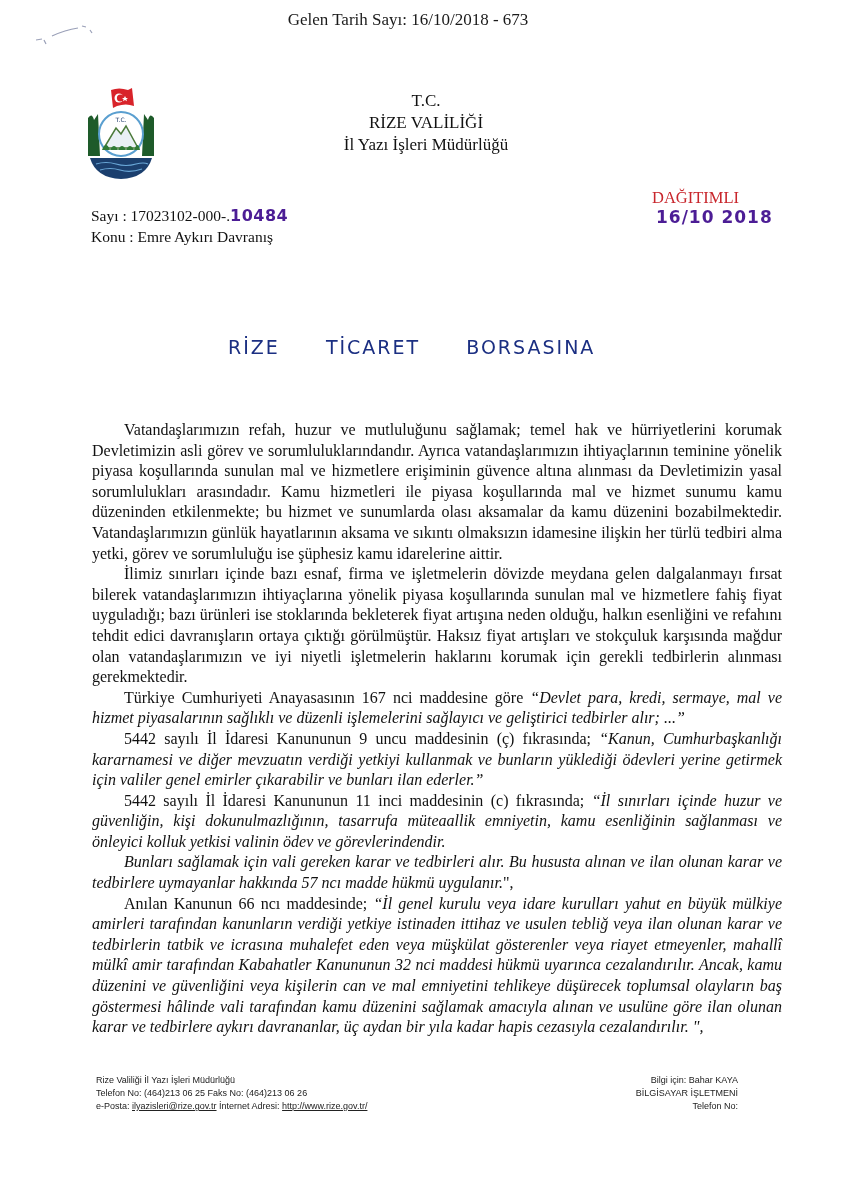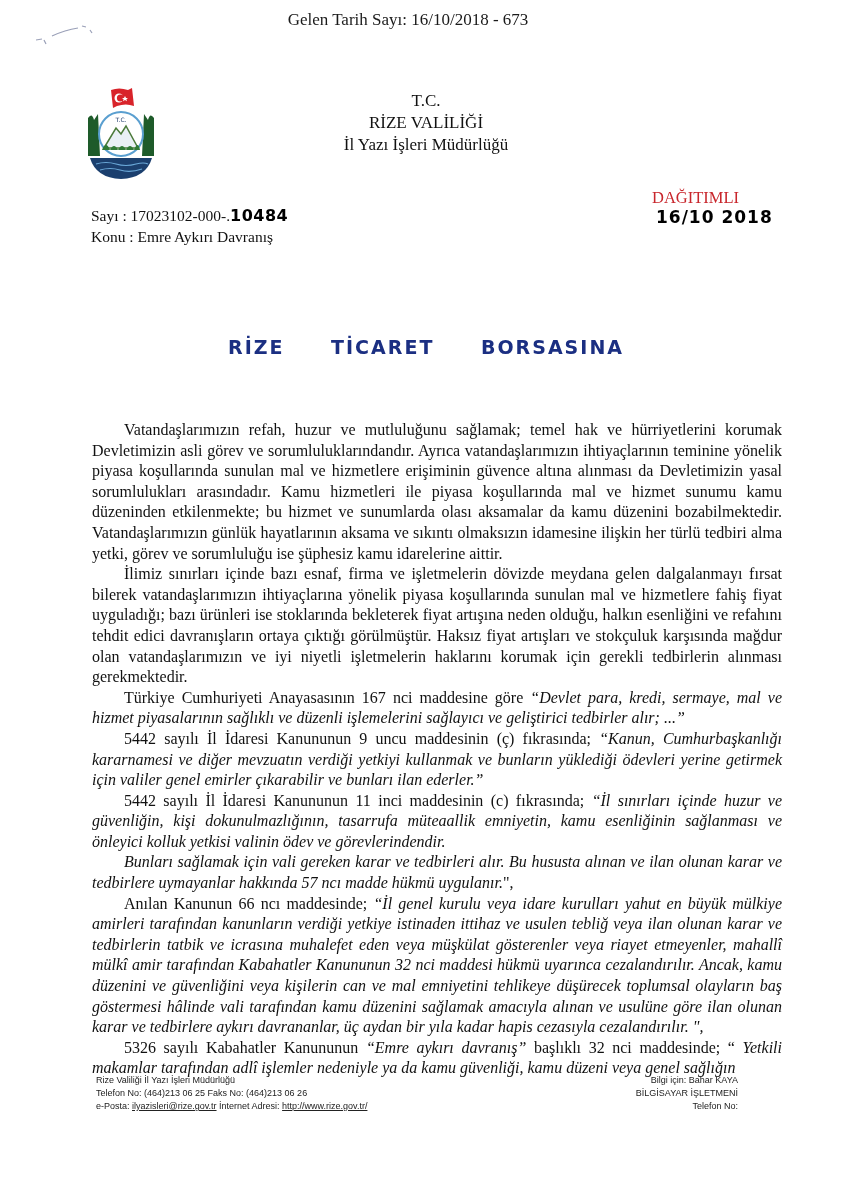--- a/index.html
+++ b/index.html
@@ -15,29 +15,29 @@
     }
     #scribble { top: 18px; left: 30px; width: 70px; height: 30px; }
     #logo { top: 84px; left: 86px; width: 70px; height: 96px; }
     #header-block {
       top: 90px; left: 0; width: 852px; text-align: center;
       font-size: 17px; line-height: 22px;
     }
     #header-block div { margin: 0; }
     #sayi { top: 205px; left: 91px; font-size: 15.5px; line-height: 21px; }
     .hand-blue {
-      font-family: "DejaVu Sans", sans-serif; font-weight: bold; color: #000000;
+      font-family: "DejaVu Sans", sans-serif; font-weight: bold; color: #4c1d95;
       font-style: normal;
     }
     #sayi .hand-blue { font-size: 16px; letter-spacing: 0.5px; }
     #dagitimli { top: 188px; left: 652px; color: #c8262c; font-size: 16.5px; }
     #handdate { top: 207px; left: 656px; font-size: 17px; letter-spacing: 1px; }
     #addressee {
       top: 336px; left: 228px; font-size: 19px; letter-spacing: 2px;
-      font-family: "DejaVu Sans", sans-serif; color: #1b2f82; font-weight: bold;
+      font-family: "DejaVu Sans", sans-serif; color: #1b2f82; font-weight: normal;
     }
     #addressee span { margin-right: 38px; }
     #body-text {
       top: 420px; left: 92px; width: 690px;
       font-size: 16px; line-height: 20.6px; text-align: justify;
     }
     #body-text p { margin: 0; text-indent: 32px; }
     #body-text i { font-style: italic; }
     #footer-left {
       top: 1074px; left: 96px; font-size: 9px; line-height: 13px;
@@ -111,23 +111,20 @@
   </p>
   <p>
     <span>5442 sayılı İl İdaresi Kanununun 11 inci maddesinin (c) fıkrasında; </span><i>“İl sınırları içinde huzur ve güvenliğin, kişi dokunulmazlığının, tasarrufa müteaallik emniyetin, kamu esenliğinin sağlanması ve önleyici kolluk yetkisi valinin ödev ve görevlerindendir.</i>
   </p>
   <p>
     <i>Bunları sağlamak için vali gereken karar ve tedbirleri alır. Bu hususta alınan ve ilan olunan karar ve tedbirlere uymayanlar hakkında 57 ncı madde hükmü uygulanır.</i><span>",</span>
   </p>
   <p>
     <span>Anılan Kanunun 66 ncı maddesinde; </span><i>“İl genel kurulu veya idare kurulları yahut en büyük mülkiye amirleri tarafından kanunların verdiği yetkiye istinaden ittihaz ve usulen tebliğ veya ilan olunan karar ve tedbirlerin tatbik ve icrasına muhalefet eden veya müşkülat gösterenler veya riayet etmeyenler, mahallî mülkî amir tarafından Kabahatler Kanununun 32 nci maddesi hükmü uyarınca cezalandırılır. Ancak, kamu düzenini ve güvenliğini veya kişilerin can ve mal emniyetini tehlikeye düşürecek toplumsal olayların baş göstermesi hâlinde vali tarafından kamu düzenini sağlamak amacıyla alınan ve usulüne göre ilan olunan karar ve tedbirlere aykırı davrananlar, üç aydan bir yıla kadar hapis cezasıyla cezalandırılır. ",</i>
   </p>
-  <p>
-    <span>5326 sayılı Kabahatler Kanununun </span><i>“Emre aykırı davranış”</i><span> başlıklı 32 nci maddesinde; “ </span><i>Yetkili makamlar tarafından adlî işlemler nedeniyle ya da kamu güvenliği, kamu düzeni veya genel sağlığın</i>
-  </p>
 </div>
 
 <div id="footer-left" class="abs">
   <div>Rize Valiliği İl Yazı İşleri Müdürlüğü</div>
   <div>Telefon No: (464)213 06 25 Faks No: (464)213 06 26</div>
   <div>
     <span>e-Posta: </span><u>ilyazisleri@rize.gov.tr</u><span> İnternet Adresi: </span><u>http://www.rize.gov.tr/</u>
   </div>
 </div>
 

